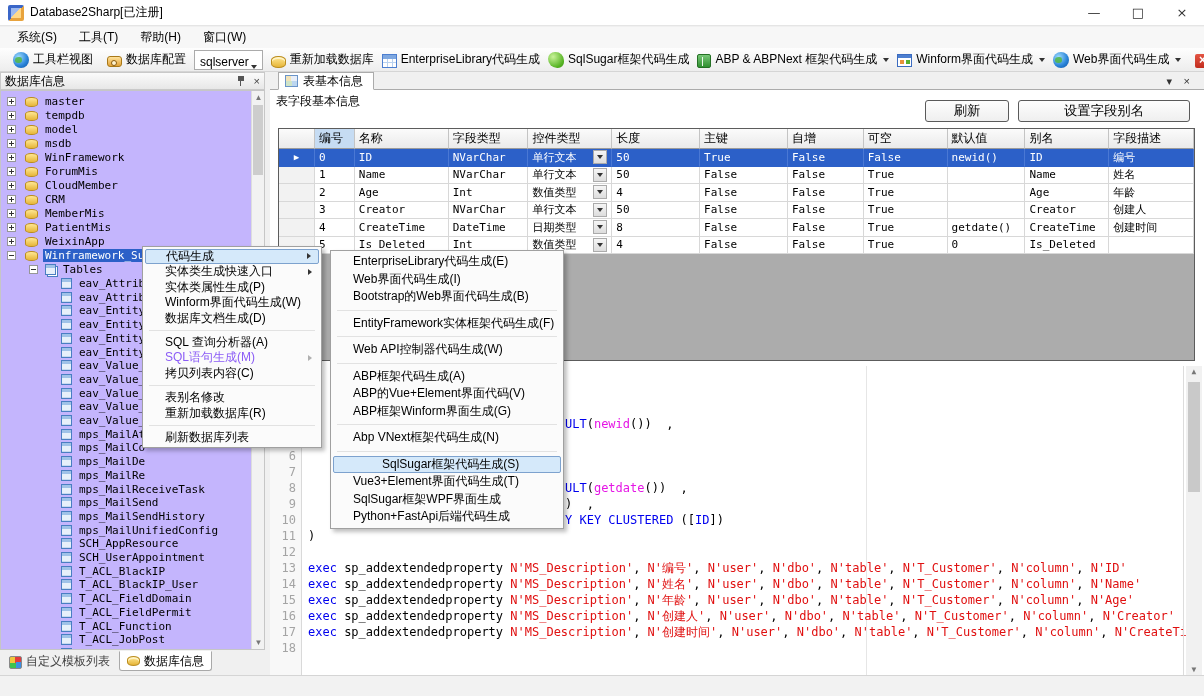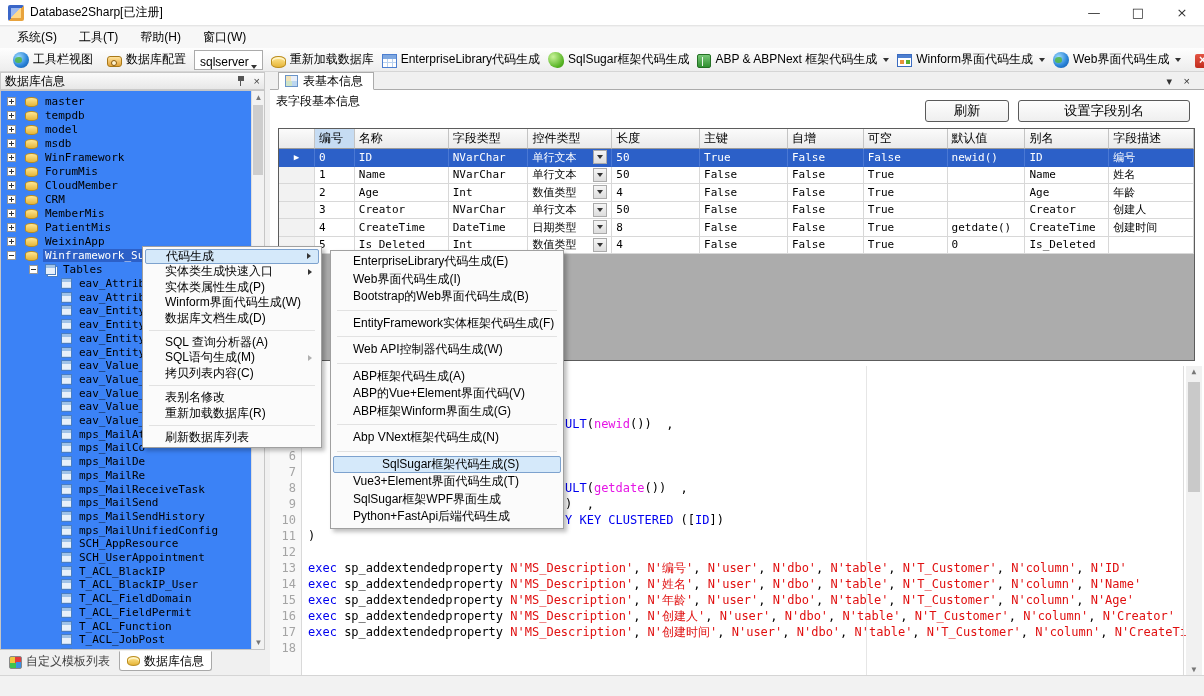--- a/index.html
+++ b/index.html
@@ -68,21 +68,21 @@
   
   .dock { position:absolute; left:0; top:72px; width:265px; height:603px; background:#F0F0F0; }
   .dockhdr { position:absolute; left:0; top:0; width:265px; height:18px;
     background:linear-gradient(#FBFBFB,#E7E7E7); border:1px solid #C9C9C9; display:flex;
     align-items:center; padding:0 4px; }
   .dockhdr .sp { margin-left:auto; display:flex; gap:8px; align-items:center; }
   .pin { width:10px; height:12px; position:relative; }
   .pin::before { content:""; position:absolute; left:2px; top:1px; width:6px; height:5px; background:#555; }
   .pin::after { content:""; position:absolute; left:4px; top:6px; width:1px; height:5px; background:#555; }
   .xglyph { font-size:11px; color:#444; line-height:10px; }
-  .dockbody { position:absolute; left:0; top:18px; width:265px; height:560px; background:#3b82f6;
+  .dockbody { position:absolute; left:0; top:18px; width:265px; height:560px; background:#c4b5fd;
     border:1px solid #C6C6C6; overflow:hidden; }
   .tree { position:absolute; left:0; top:0; right:13px; bottom:0;
     font-family:"DejaVu Sans Mono", monospace; font-size:11px; }
   .titem { position:absolute; height:13px; white-space:nowrap; }
   .titem .lbl { padding:0 2px; line-height:13px; }
   .titem .lbl.sel { background:#2C60C8; color:#fff; }
   .exp { position:absolute; width:9px; height:9px; border:1px solid #969696; background:#fff; top:2px; }
   .exp::before { content:""; position:absolute; left:1px; top:3px; width:5px; height:1px; background:#333; }
   .exp.plus::after { content:""; position:absolute; left:3px; top:1px; width:1px; height:5px; background:#333; }
   .tic-db { position:absolute; top:2px; width:13px; height:10px; background:linear-gradient(#ffe793,#e6b538);
@@ -150,21 +150,21 @@
     border-top:1px solid #D5D5D5; }
   
   .menu { position:absolute; background:#FBFBFB; border:1px solid #A0A0A0; padding:2px;
     box-shadow:3px 3px 4px rgba(0,0,0,.25); z-index:50; }
   #menu1 { left:142px; top:246px; width:180px; }
   #menu2 { left:330px; top:250px; width:234px; }
   .mitem { position:relative; height:15.4px; line-height:15.4px; padding-left:20px; white-space:nowrap; }
   #menu2 .mitem { height:17.5px; line-height:17.5px; }
   .mitem.hl { background:#D5E9FA; border:1px solid #7DA2CE; border-radius:2px; line-height:13.4px; }
   #menu2 .mitem.hl { line-height:15.5px;padding-left:48px; }
-  .mitem.dis { color:#000000; }
+  .mitem.dis { color:#8b5cf6; }
   .mitem.arrow::after { content:""; position:absolute; right:7px; top:50%; margin-top:-3.5px; width:0; height:0;
     border-left:4px solid #333; border-top:3.5px solid transparent; border-bottom:3.5px solid transparent; }
   .mitem.dis.arrow::after { border-left-color:#B0B0B0; }
   .msep { height:1px; background:#E2E2E2; margin:4px 4px; }
 </style>
 </head>
 <body>
 
 <div id="screen">
 

